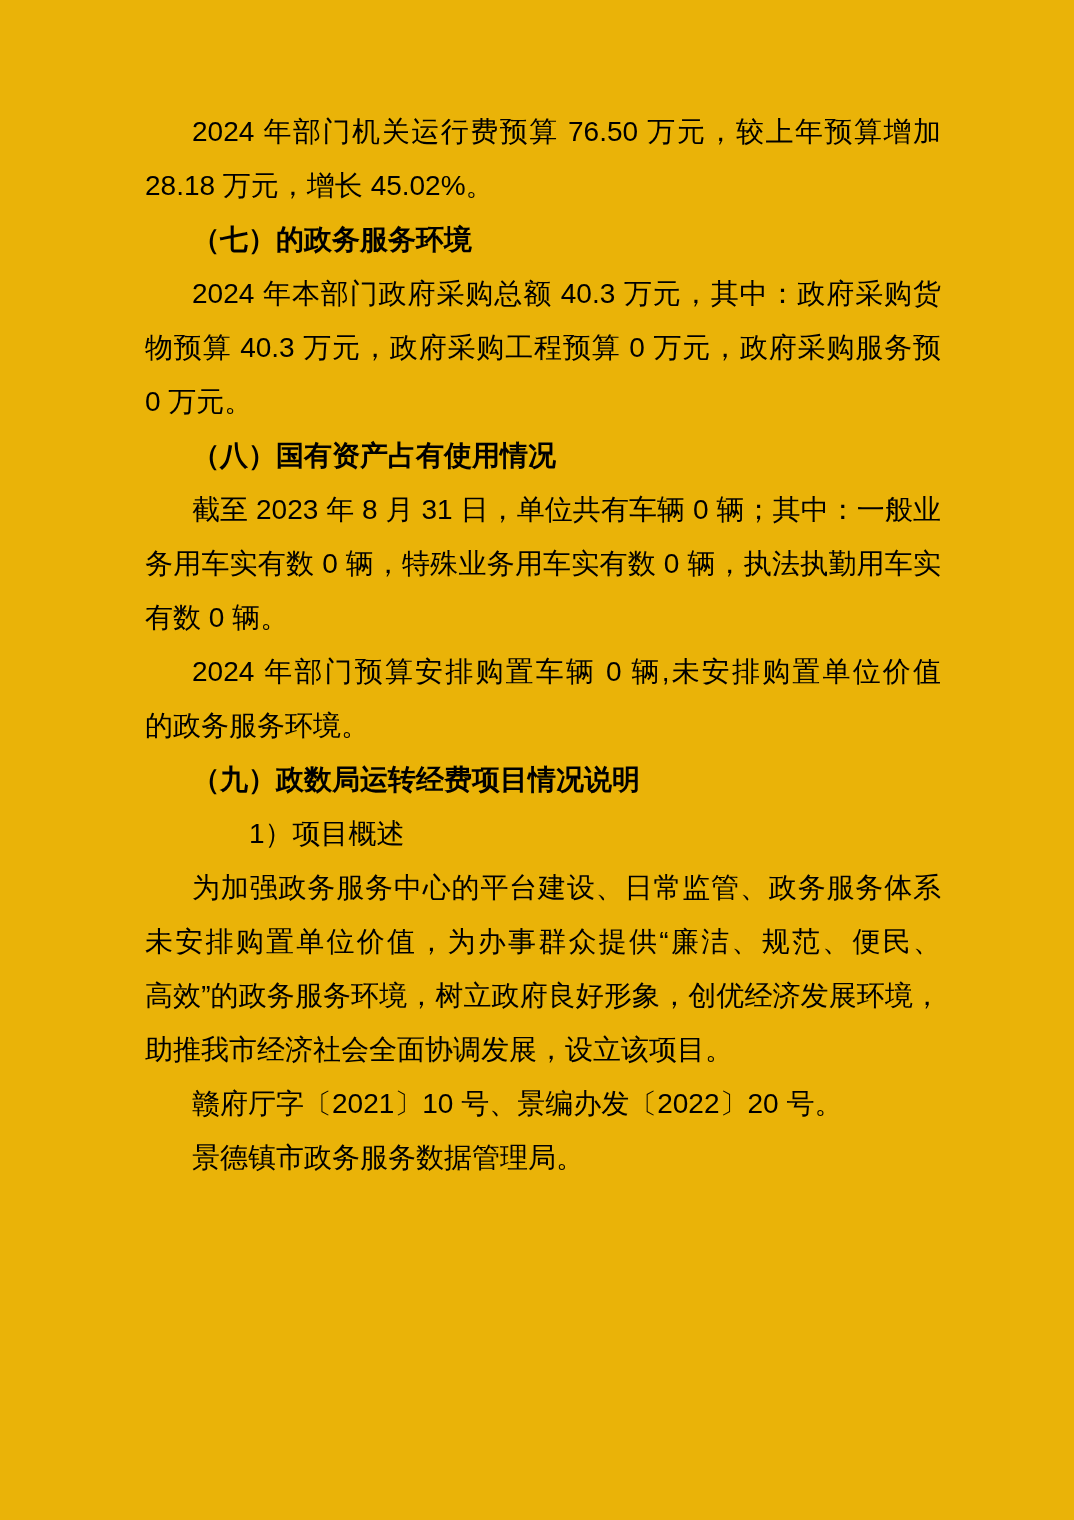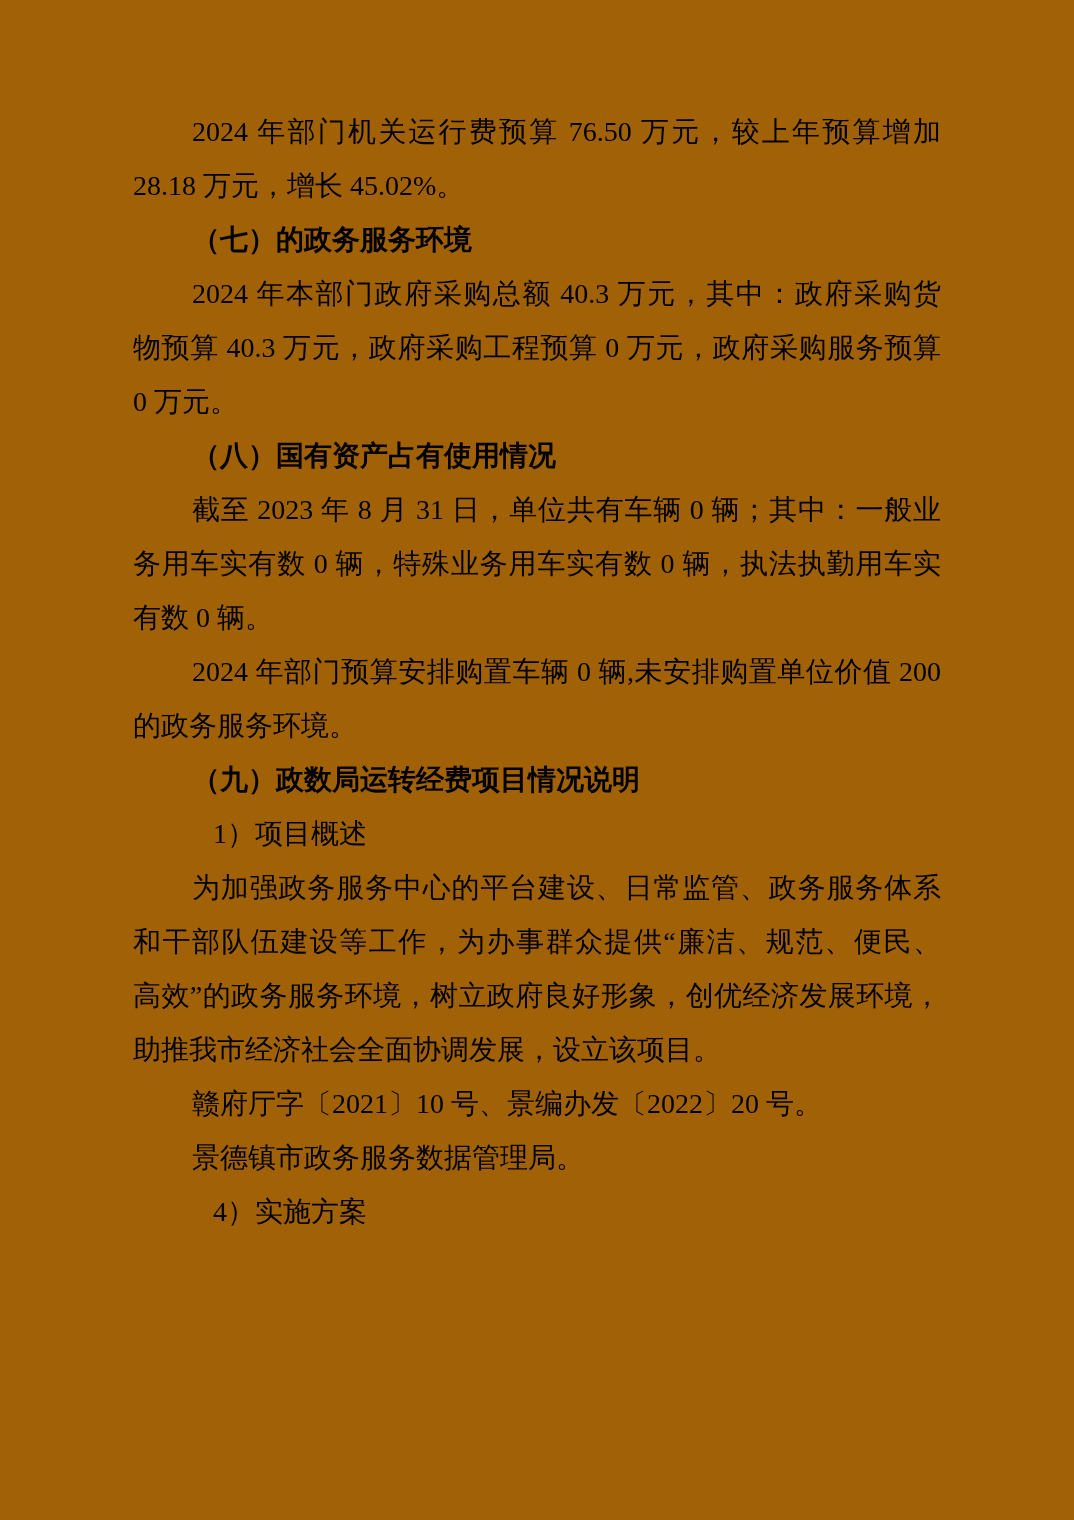--- a/index.html
+++ b/index.html
@@ -1,37 +1,38 @@
 <!DOCTYPE html>
 <html lang="zh"><head>
 <meta charset="utf-8">
 <style>
   html, body { margin: 0; padding: 0; background: #ffffff; }
   .page {
     position: relative;
     width: 1074px;
     height: 1520px;
-    background: #a16207;
+    background: #eab308;
     box-sizing: border-box;
     padding: 105px 133px 10px 133px;
-    font-family: Liberation Serif, serif;
+    font-family: Liberation Sans, sans-serif;
     font-size: 28px;
     color: #000000;
     overflow: hidden;
   }
   .line {
     height: 54px;
     line-height: 54px;
     overflow: hidden;
     text-align: left;
+    margin-left: 12px;
   }
   
   .indent { margin-left: 59px; }
   
-  .sub { margin-left: 80px; }
+  .sub { margin-left: 116px; }
   
   .j {
     text-align: justify;
     text-align-last: justify;
     -moz-text-align-last: justify;
   }
   .h { font-weight: bold; }
 </style>
 </head>
 <body>
@@ -45,19 +46,18 @@
   <div class="line">0 万元。</div>
   <div class="line indent h">（八）国有资产占有使用情况</div>
   <div class="line indent j">截至 2023 年 8 月 31 日，单位共有车辆 0 辆；其中：一般业</div>
   <div class="line j">务用车实有数 0 辆，特殊业务用车实有数 0 辆，执法执勤用车实</div>
   <div class="line">有数 0 辆。</div>
   <div class="line indent j">2024 年部门预算安排购置车辆 0 辆,未安排购置单位价值 200</div>
   <div class="line">的政务服务环境。</div>
   <div class="line indent h">（九）政数局运转经费项目情况说明</div>
   <div class="line sub">1）项目概述</div>
   <div class="line indent j">为加强政务服务中心的平台建设、日常监管、政务服务体系</div>
-  <div class="line j">和干部队伍建设等工作，为办事群众提供“廉洁、规范、便民、</div>
+  <div class="line j">未安排购置单位价值，为办事群众提供“廉洁、规范、便民、</div>
   <div class="line j">高效”的政务服务环境，树立政府良好形象，创优经济发展环境，</div>
   <div class="line">助推我市经济社会全面协调发展，设立该项目。</div>
   <div class="line indent">赣府厅字〔2021〕10 号、景编办发〔2022〕20 号。</div>
   <div class="line indent">景德镇市政务服务数据管理局。</div>
-  <div class="line sub">4）实施方案</div>
 </div>
 
 </body></html>

